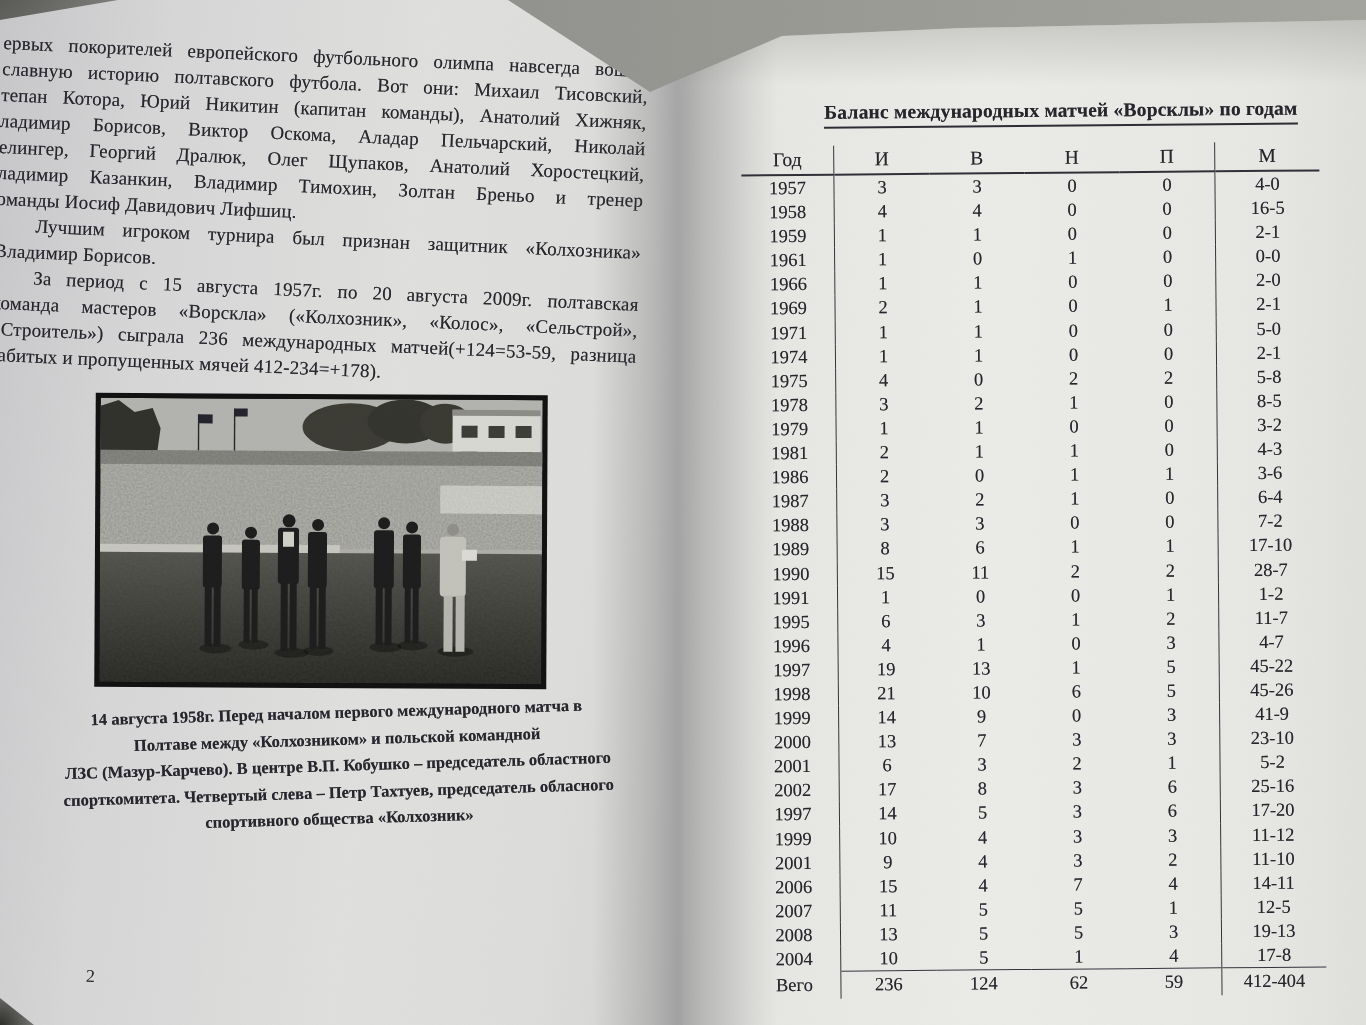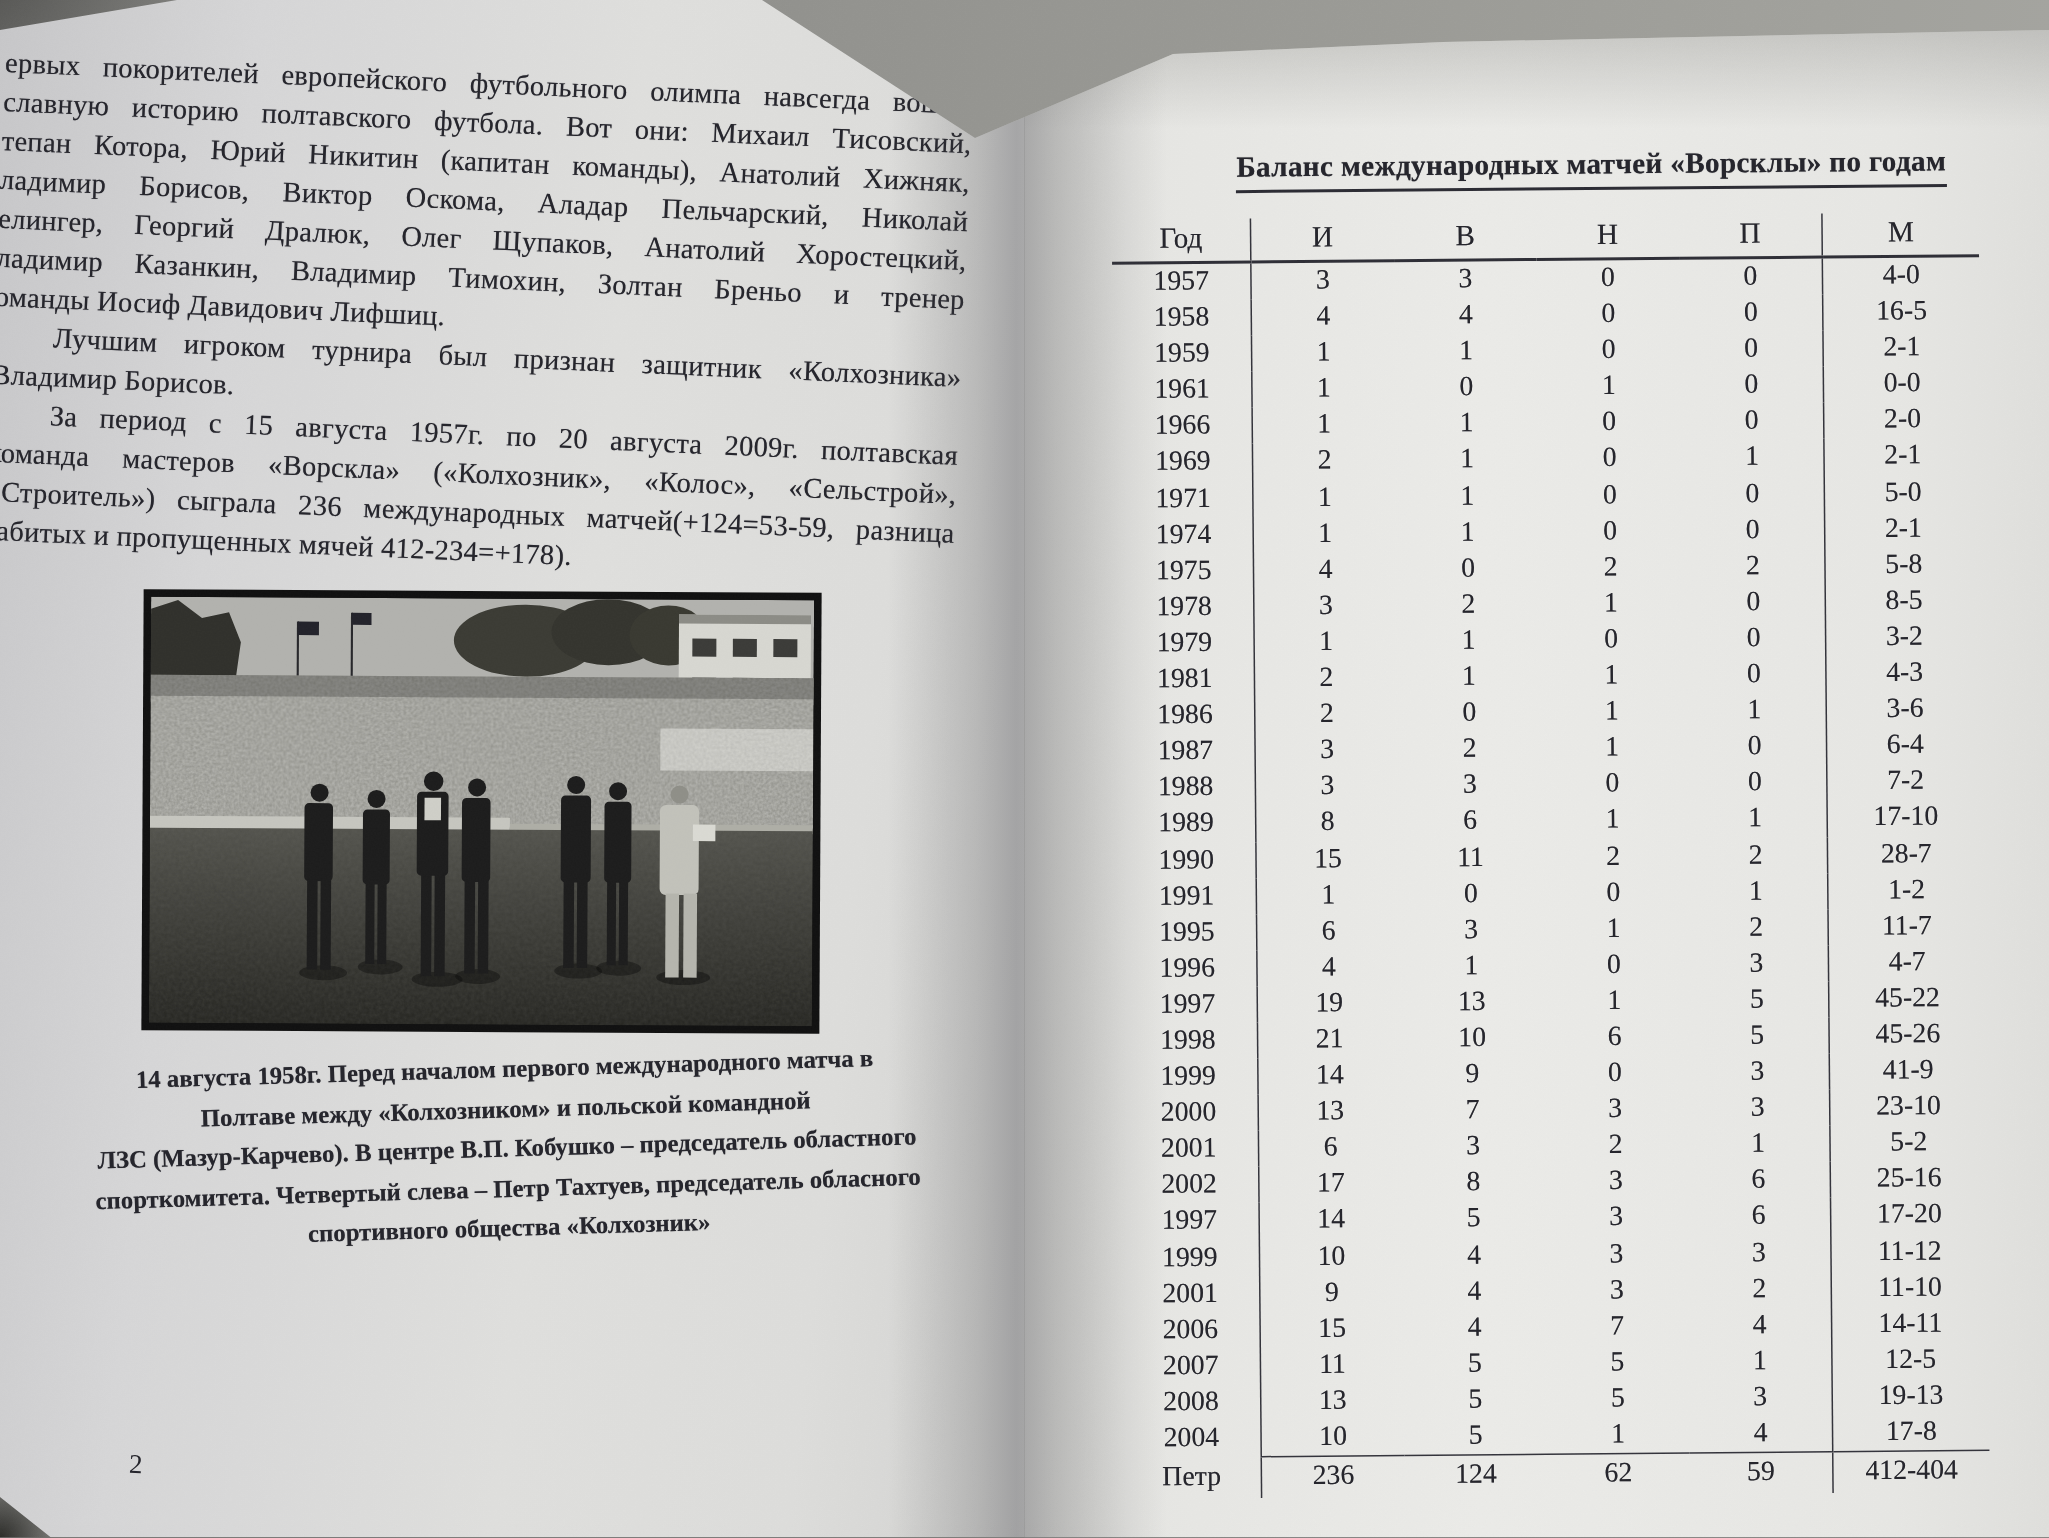--- a/index.html
+++ b/index.html
@@ -483,21 +483,21 @@
                 <td class="c0">2004</td>
                 <td class="c1">10</td>
                 <td class="c2">5</td>
                 <td class="c3">1</td>
                 <td class="c4">4</td>
                 <td class="c5">17-8</td>
               </tr>
             </tbody>
           <tfoot>
               <tr>
-                <td class="c0">Петр</td>
+                <td class="c0">Вего</td>
                 <td class="c1">236</td>
                 <td class="c2">124</td>
                 <td class="c3">62</td>
                 <td class="c4">59</td>
                 <td class="c5">412-404</td>
               </tr>
             </tfoot>
         </table>
 
       </div>

